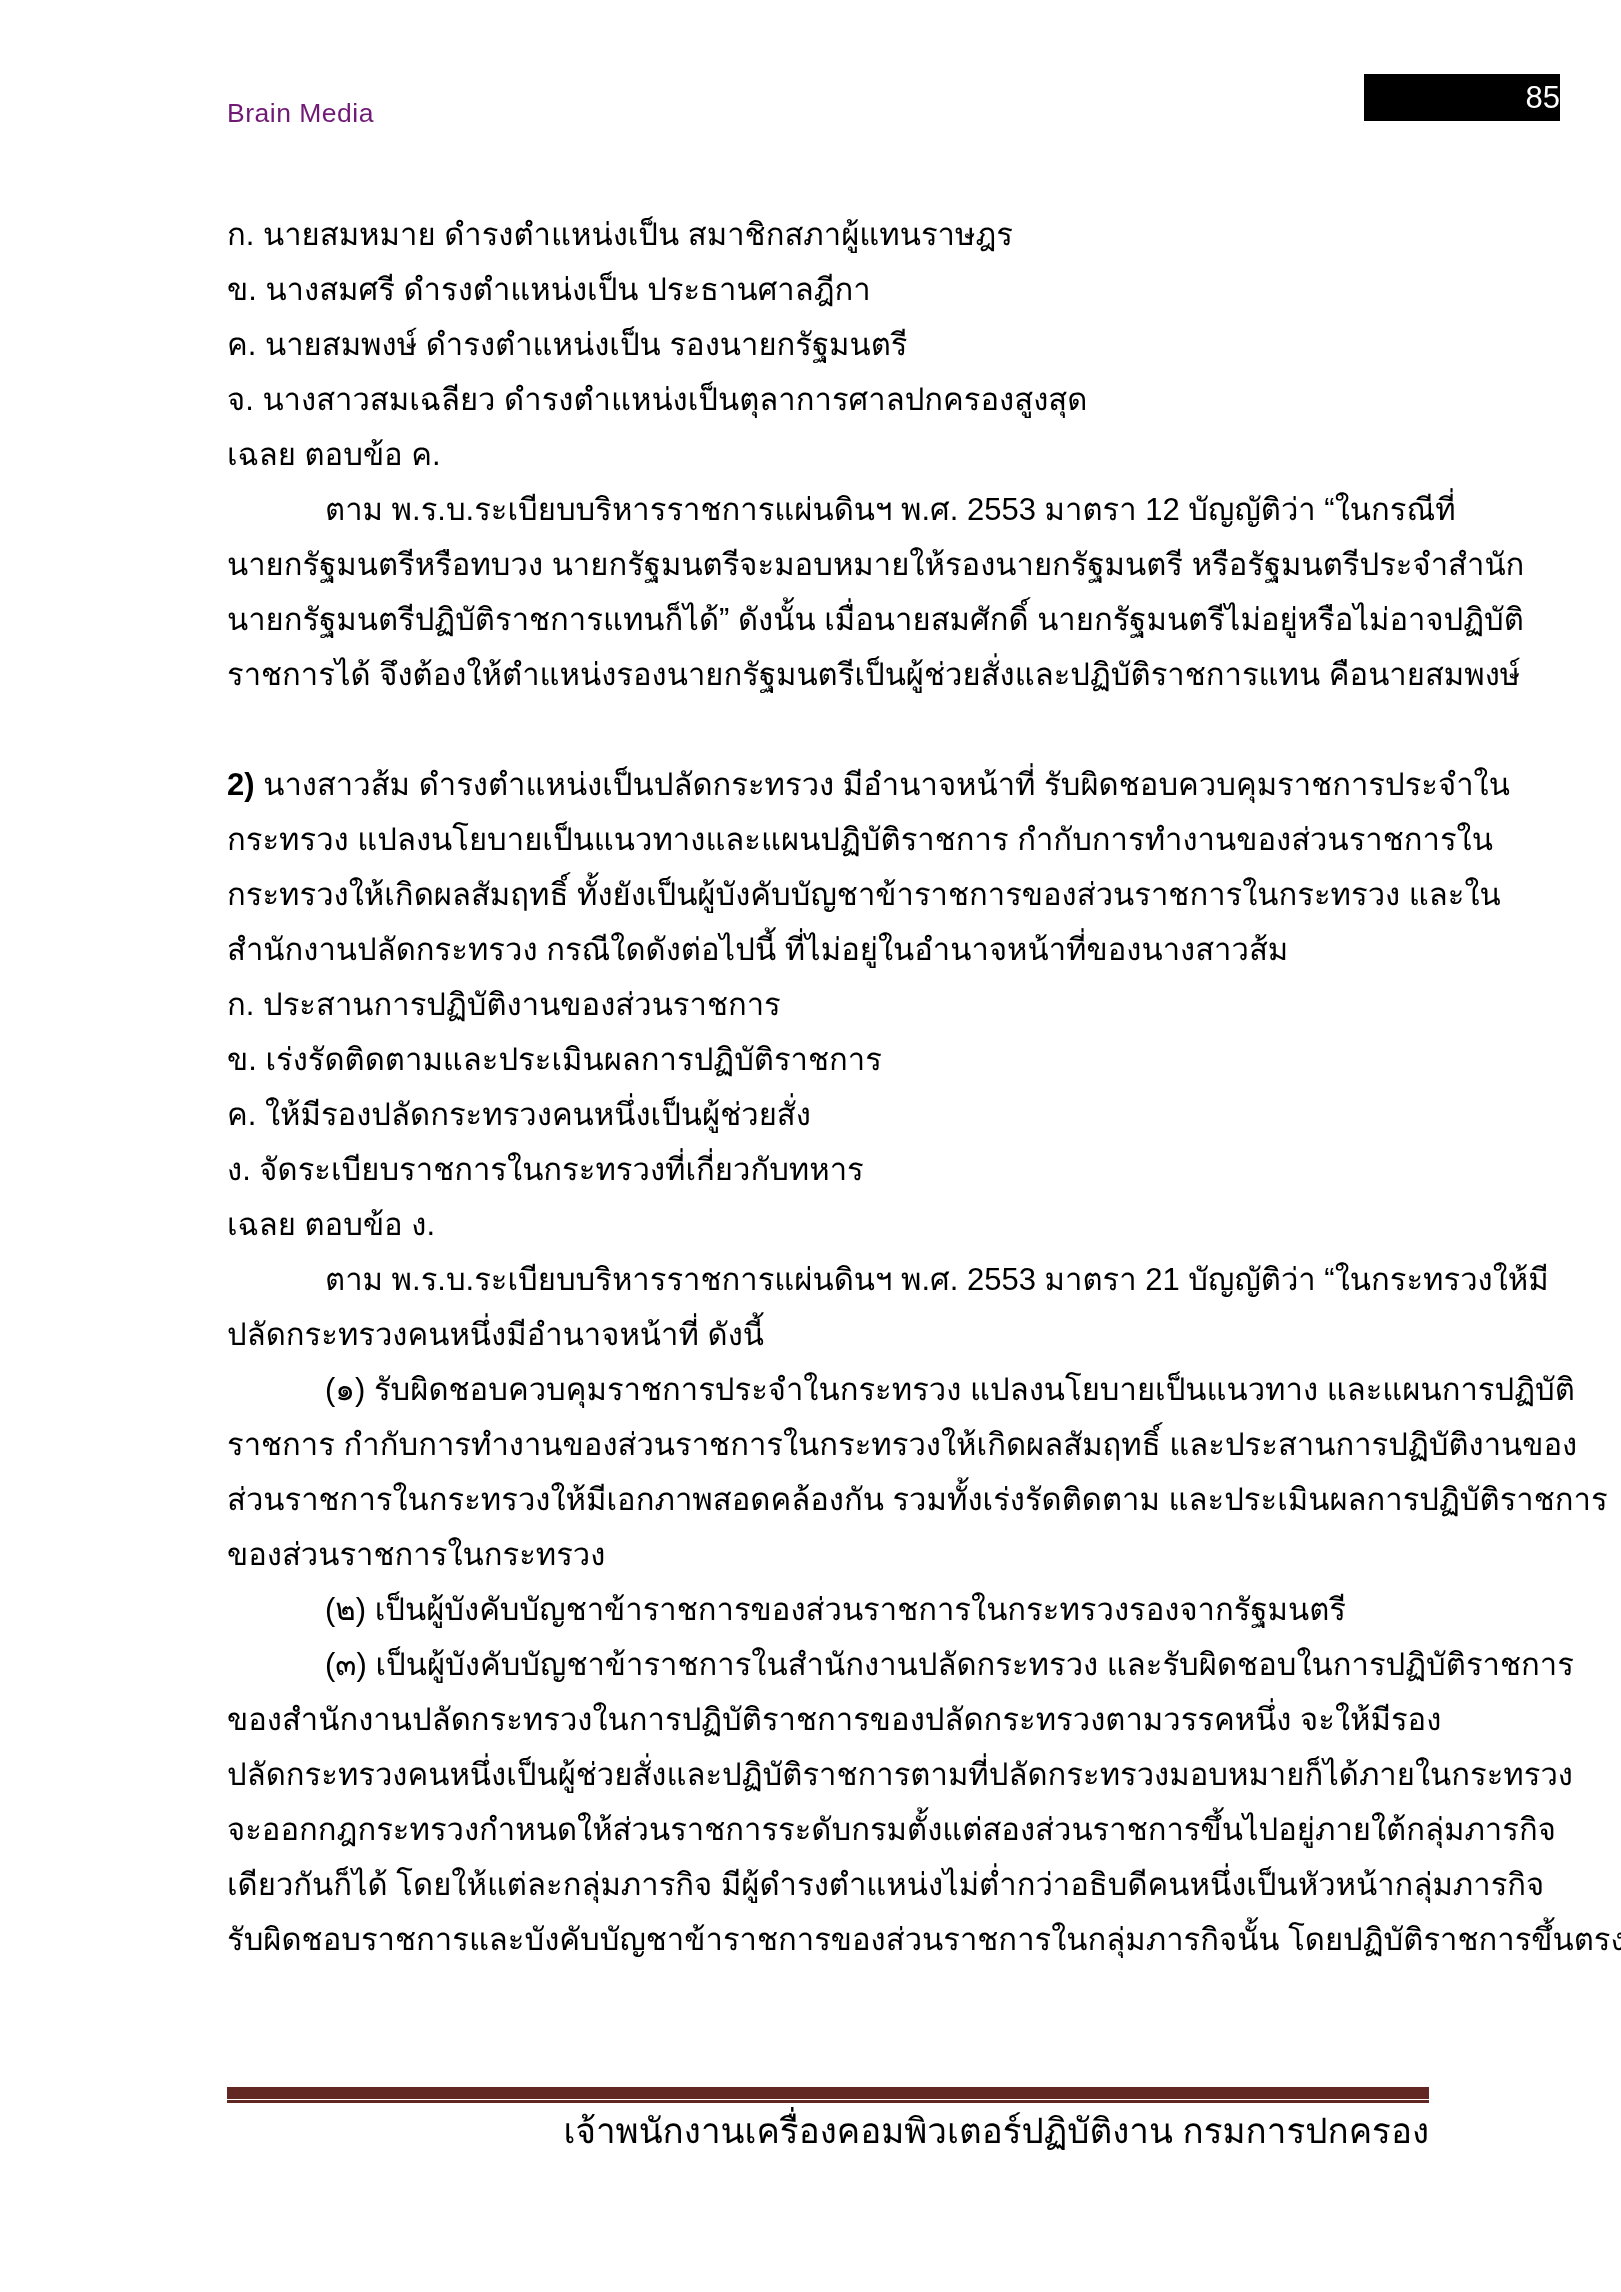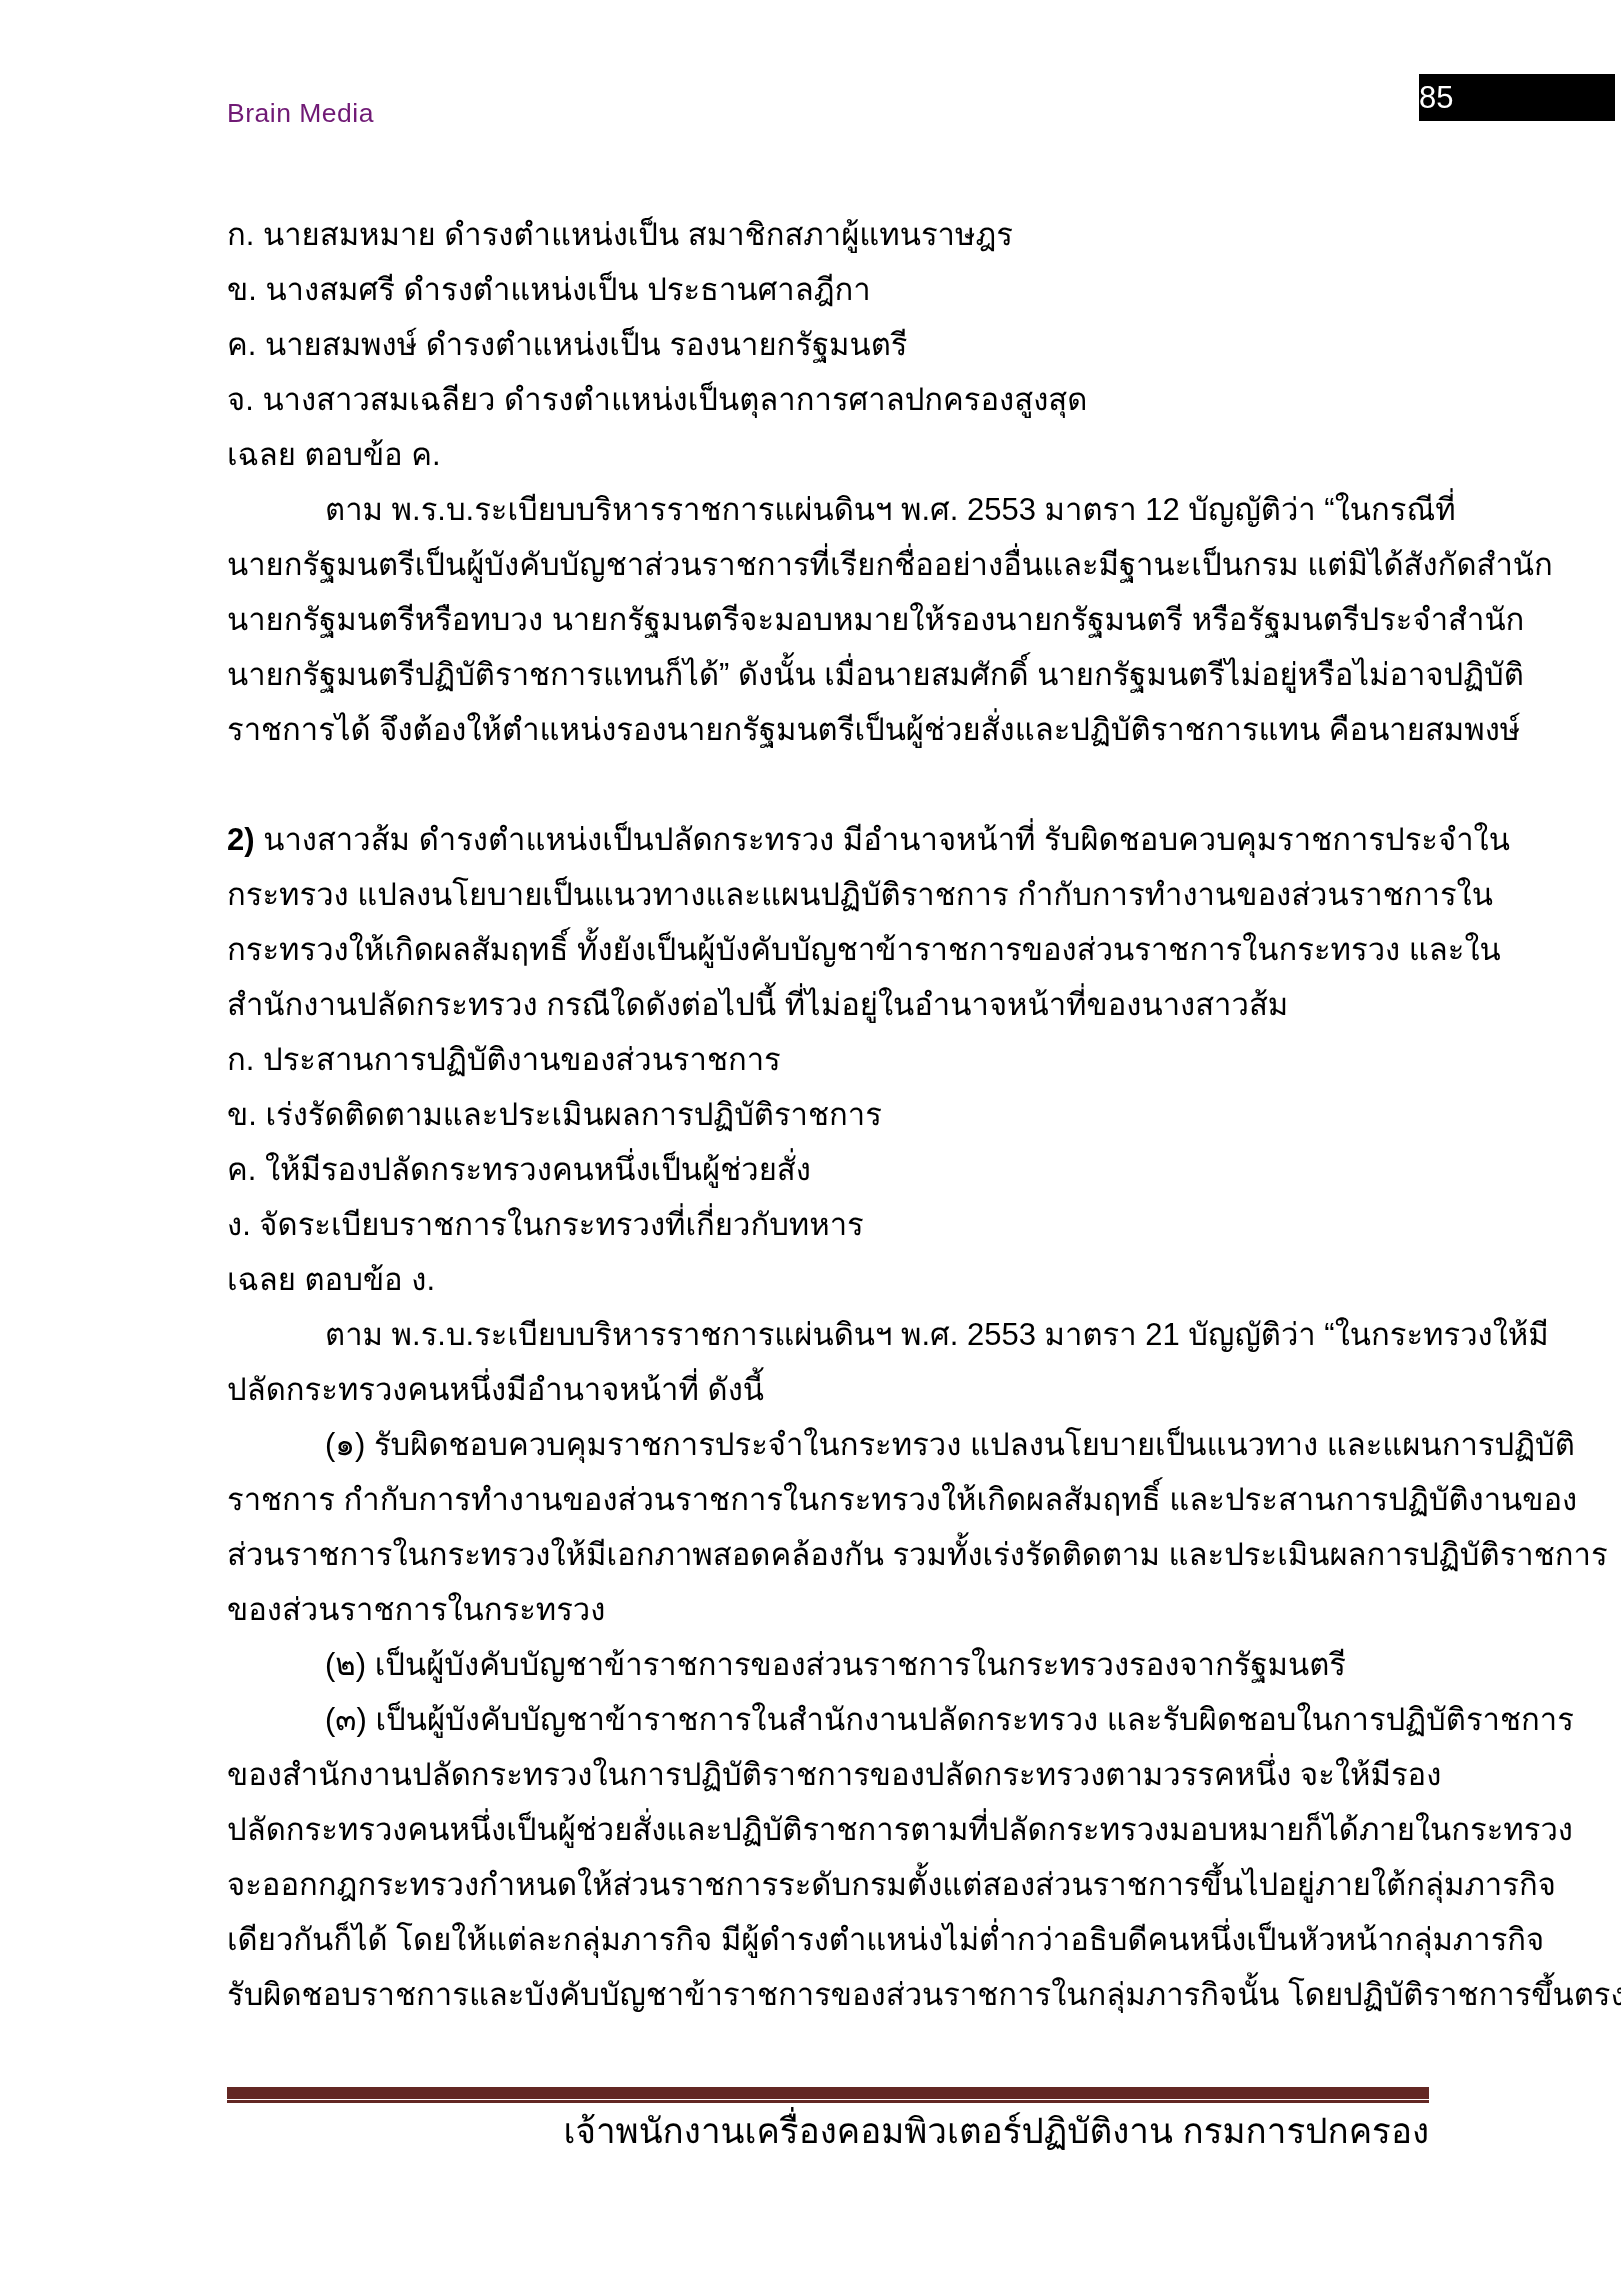--- a/index.html
+++ b/index.html
@@ -10,24 +10,24 @@
     background:#ffffff;
     font-family:"Liberation Sans","DejaVu Sans",sans-serif;
     color:#000000;
     overflow:hidden;
   }
   .brand {
     position:absolute; left:227px; top:98px;
     font-size:26.5px; color:#701a75; letter-spacing:0.5px;
   }
   .page-number-box {
-    position:absolute; left:1419px; top:74px;
+    position:absolute; left:1364px; top:74px;
     width:196px; height:47px;
     background:#000000; color:#ffffff;
-    font-size:31px; line-height:47px; text-align:left;
+    font-size:31px; line-height:47px; text-align:right;
   }
   .content {
     position:absolute; left:227px; top:207px;
     width:1204px;
     font-size:31px; line-height:55px;
   }
   .line { white-space:nowrap; }
   .answer-line { font-weight:normal; }
   .para .line:first-child { text-indent:98px; }
   .spacer { height:55px; }
@@ -64,21 +64,20 @@
         <div class="line">ก. นายสมหมาย ดำรงตำแหน่งเป็น สมาชิกสภาผู้แทนราษฎร</div>
         <div class="line">ข. นางสมศรี ดำรงตำแหน่งเป็น ประธานศาลฎีกา</div>
         <div class="line">ค. นายสมพงษ์ ดำรงตำแหน่งเป็น รองนายกรัฐมนตรี</div>
         <div class="line">จ. นางสาวสมเฉลียว ดำรงตำแหน่งเป็นตุลาการศาลปกครองสูงสุด</div>
       </div>
 
     <div class="line answer-line">เฉลย ตอบข้อ ค.</div>
 
     <div class="block para">
         <div class="line">ตาม พ.ร.บ.ระเบียบบริหารราชการแผ่นดินฯ พ.ศ. 2553 มาตรา  12 บัญญัติว่า “ในกรณีที่</div>
-        <div class="line">นายกรัฐมนตรีเป็นผู้บังคับบัญชาส่วนราชการที่เรียกชื่ออย่างอื่นและมีฐานะเป็นกรม แต่มิได้สังกัดสำนัก</div>
         <div class="line">นายกรัฐมนตรีหรือทบวง  นายกรัฐมนตรีจะมอบหมายให้รองนายกรัฐมนตรี หรือรัฐมนตรีประจำสำนัก</div>
         <div class="line">นายกรัฐมนตรีปฏิบัติราชการแทนก็ได้” ดังนั้น เมื่อนายสมศักดิ์ นายกรัฐมนตรีไม่อยู่หรือไม่อาจปฏิบัติ</div>
         <div class="line">ราชการได้ จึงต้องให้ตำแหน่งรองนายกรัฐมนตรีเป็นผู้ช่วยสั่งและปฏิบัติราชการแทน คือนายสมพงษ์</div>
       </div>
 
     <div class="spacer"></div>
 
     <div class="line"><span class="bold-prefix">2)</span><span> นางสาวส้ม ดำรงตำแหน่งเป็นปลัดกระทรวง มีอำนาจหน้าที่ รับผิดชอบควบคุมราชการประจำใน</span></div>
 
     <div class="block">

